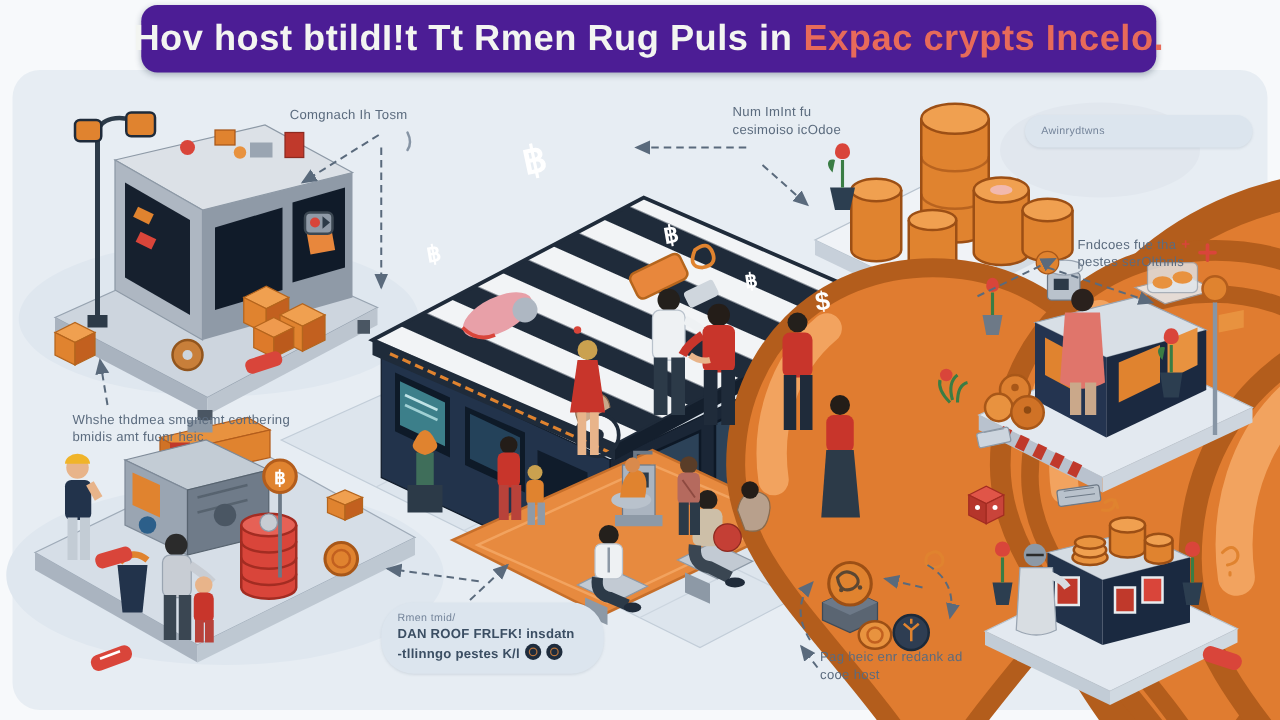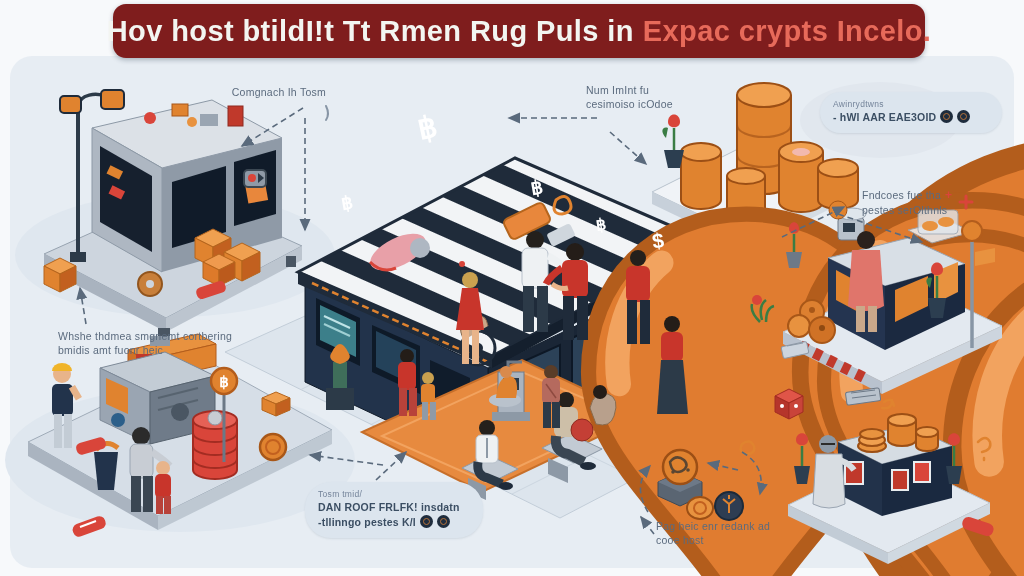--- a/index.html
+++ b/index.html
@@ -2,21 +2,21 @@
 <html><head>
 <meta charset="utf-8">
 <style>
   html,body{margin:0;padding:0}
   body{width:1024px;height:576px;position:relative;background:#f7f9fb;
        font-family:"Liberation Sans",sans-serif;overflow:hidden}
   .panel{position:absolute;left:10px;right:10px;top:56px;bottom:8px;
          background:#e7edf3;border-radius:22px}
   .illo{position:absolute;left:0;top:0}
   .banner{position:absolute;left:113px;top:4px;width:812px;height:54px;
-          background:#7f1d1d;border-radius:13px;display:flex;align-items:center;
+          background:#4c1d95;border-radius:13px;display:flex;align-items:center;
           justify-content:center;box-shadow:0 2px 5px rgba(20,40,60,.3);z-index:5}
   .banner .t{font-size:29px;font-weight:bold;letter-spacing:.4px;white-space:nowrap}
   .t-main{color:#f3f5f1}
   .t-accent{color:#e76a5a;margin-left:9px}
   .lbl{position:absolute;color:#5b6b7e;font-size:10.5px;line-height:1.3;
        letter-spacing:.25px;z-index:4}
   .lbl.center{text-align:right}
   .plus{color:#d9453a;font-weight:bold;font-size:12px;margin-left:4px}
   .bubble{position:absolute;background:#dce5ee;border-radius:26px;
           padding:7px 13px 8px;color:#3b4e63;z-index:4;
@@ -551,35 +551,34 @@
   <span>Comgnach Ih Tosm</span>
 </div>
 
 <div class="lbl" style="left:586px;top:84px">
   <div>Num ImInt fu</div>
   <div>cesimoiso icOdoe</div>
 </div>
 
 <div class="bubble" style="left:820px;top:92px;width:156px">
   <div class="bh">Awinrydtwns</div>
-  <div class="bl"><span>- hWl AAR EAE3OID</span><span class="badge"></span><span class="badge"></span></div>
 </div>
 
 <div class="lbl" style="left:862px;top:188px">
   <div><span>Fndcoes fue tha</span><span class="plus">+</span></div>
   <div>pestes serOlthnls</div>
 </div>
 
 <div class="lbl" style="left:58px;top:330px">
   <div>Whshe thdmea smgnemt cortbering</div>
   <div>bmidis amt fuonr heic</div>
 </div>
 
 <div class="bubble" style="left:305px;top:482px;width:152px">
-  <div class="bh">Tosm tmid/</div>
+  <div class="bh">Rmen tmid/</div>
   <div class="bl">DAN ROOF FRLFK! insdatn</div>
   <div class="bl"><span>-tllinngo pestes K/l</span><span class="badge"></span><span class="badge"></span></div>
 </div>
 
 <div class="lbl" style="left:656px;top:520px">
   <div>Pag heic enr redank ad</div>
   <div>cooe host</div>
 </div>
 
 </body></html>

